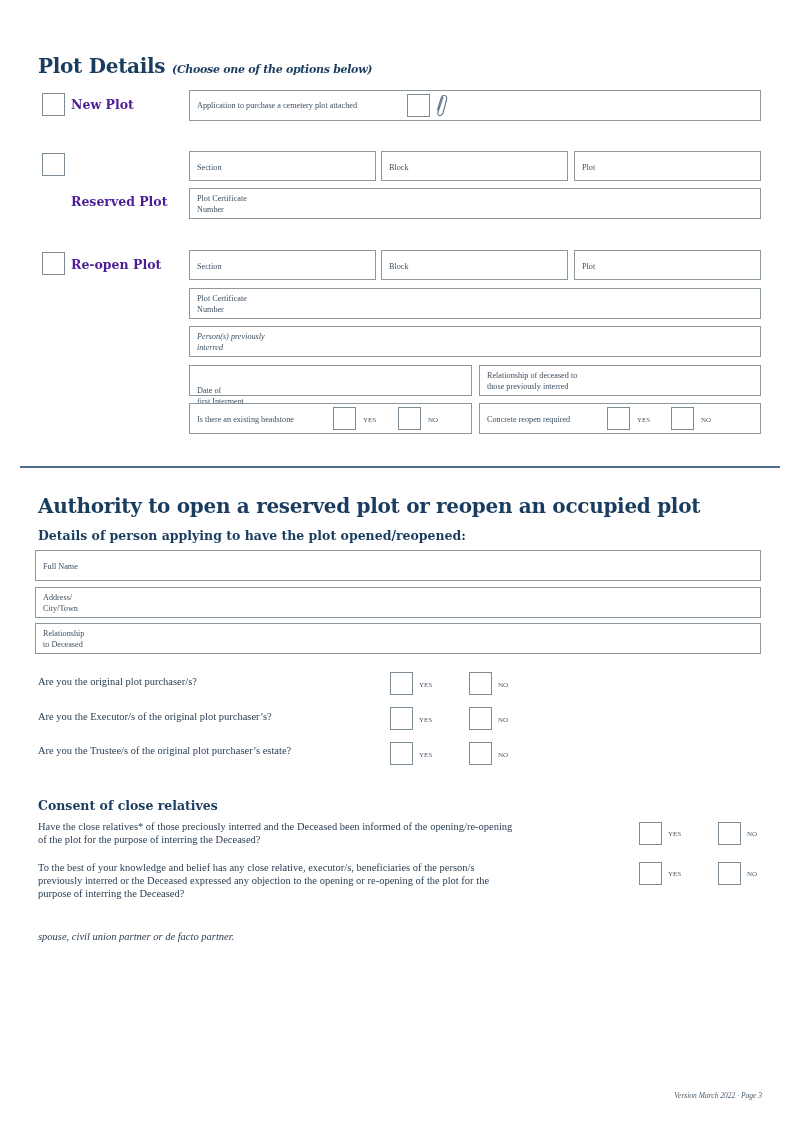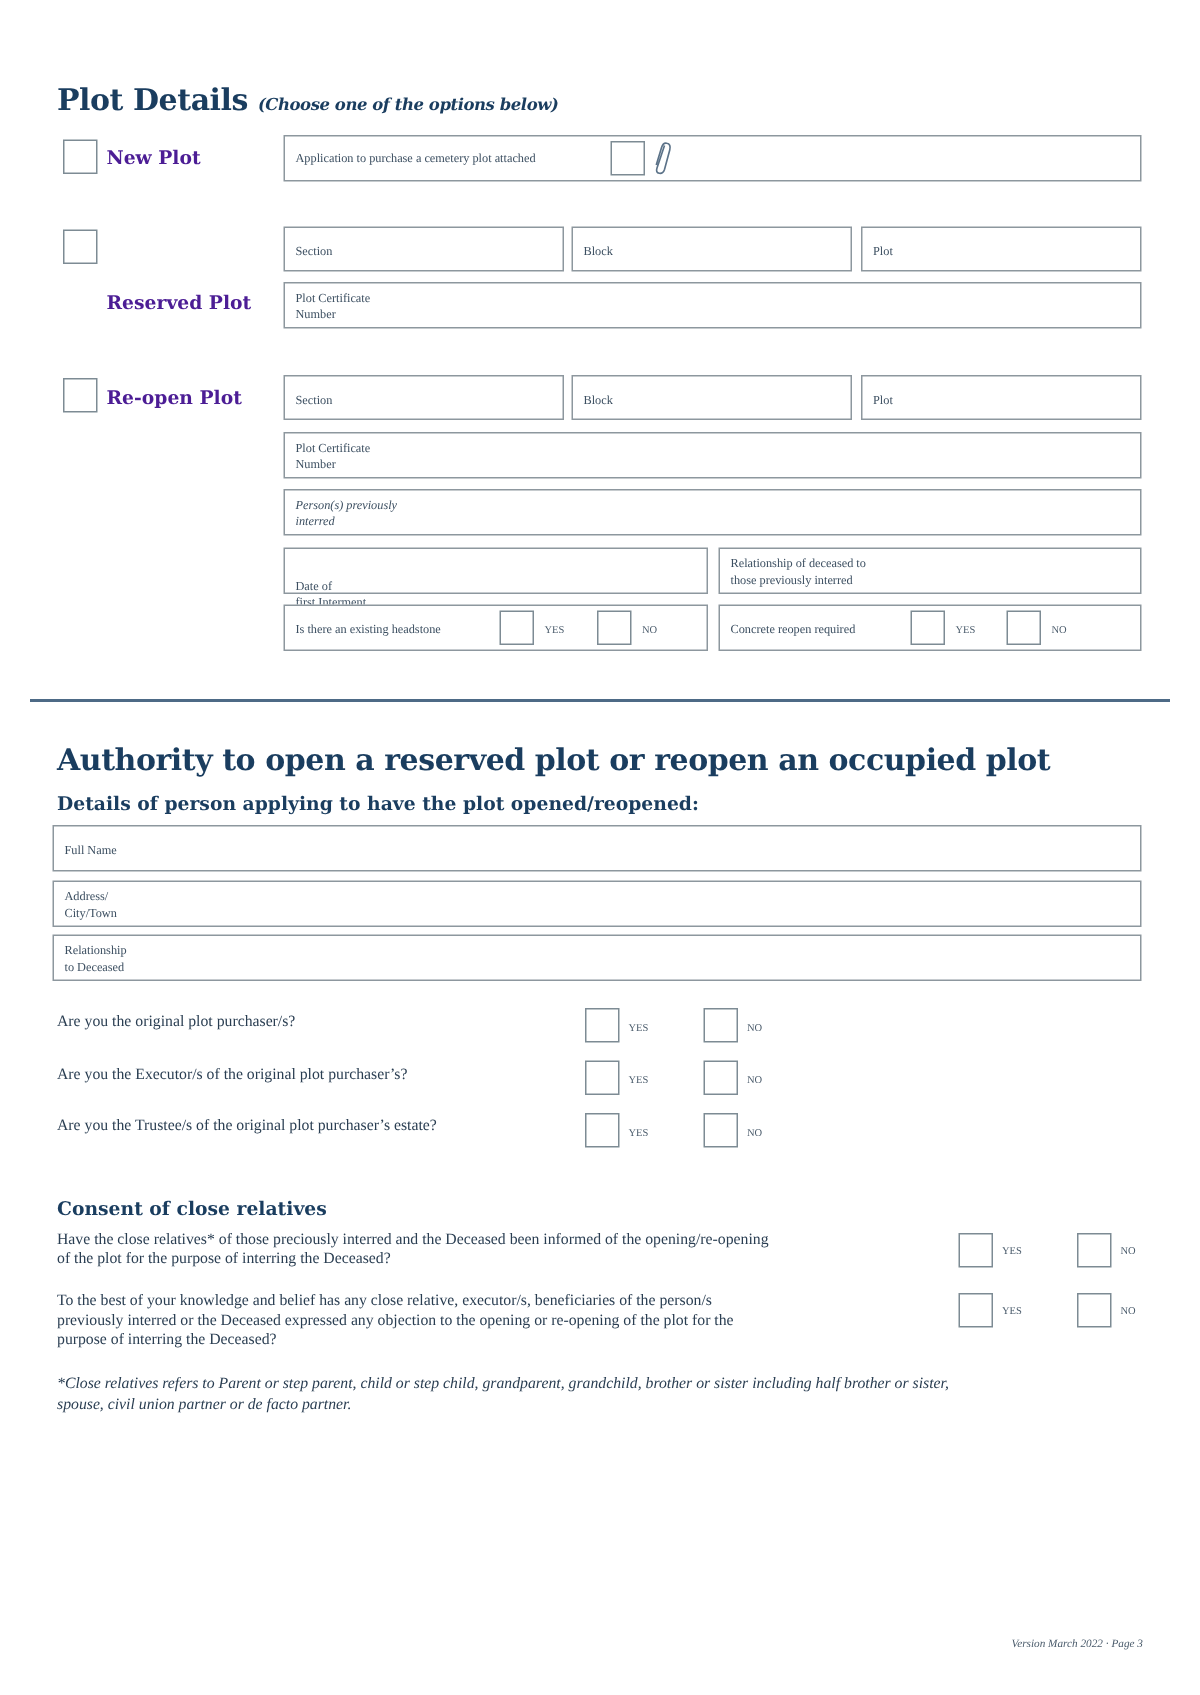--- a/index.html
+++ b/index.html
@@ -163,21 +163,21 @@
   <span>To the best of your knowledge and belief has any close relative, executor/s, beneficiaries of the person/s</span><br>
   <span>previously interred or the Deceased expressed any objection to the opening or re-opening of the plot for the</span><br>
   <span>purpose of interring the Deceased?</span>
 </div>
 <div class="abs cb small-cb" style="left:639px; top:862px;"></div>
 <span class="abs yn" style="left:668px; top:870px;">YES</span>
 <div class="abs cb small-cb" style="left:718px; top:862px;"></div>
 <span class="abs yn" style="left:747px; top:870px;">NO</span>
 
 <div class="abs note" style="left:38px; top:916px; width:730px;">
-  <span>*Close relatives refers to Parent or step parent, child or step child, grandparent, grandchild, brother or sister including half brother or sister,</span><br>
+  <br>
   <span>spouse, civil union partner or de facto partner.</span>
 </div>
 
 <div class="abs footer" style="right:38px; top:1091px;">
   <span>Version March 2022</span>
   <span>·</span>
   <span>Page 3</span>
 </div>
 
 </body></html>

